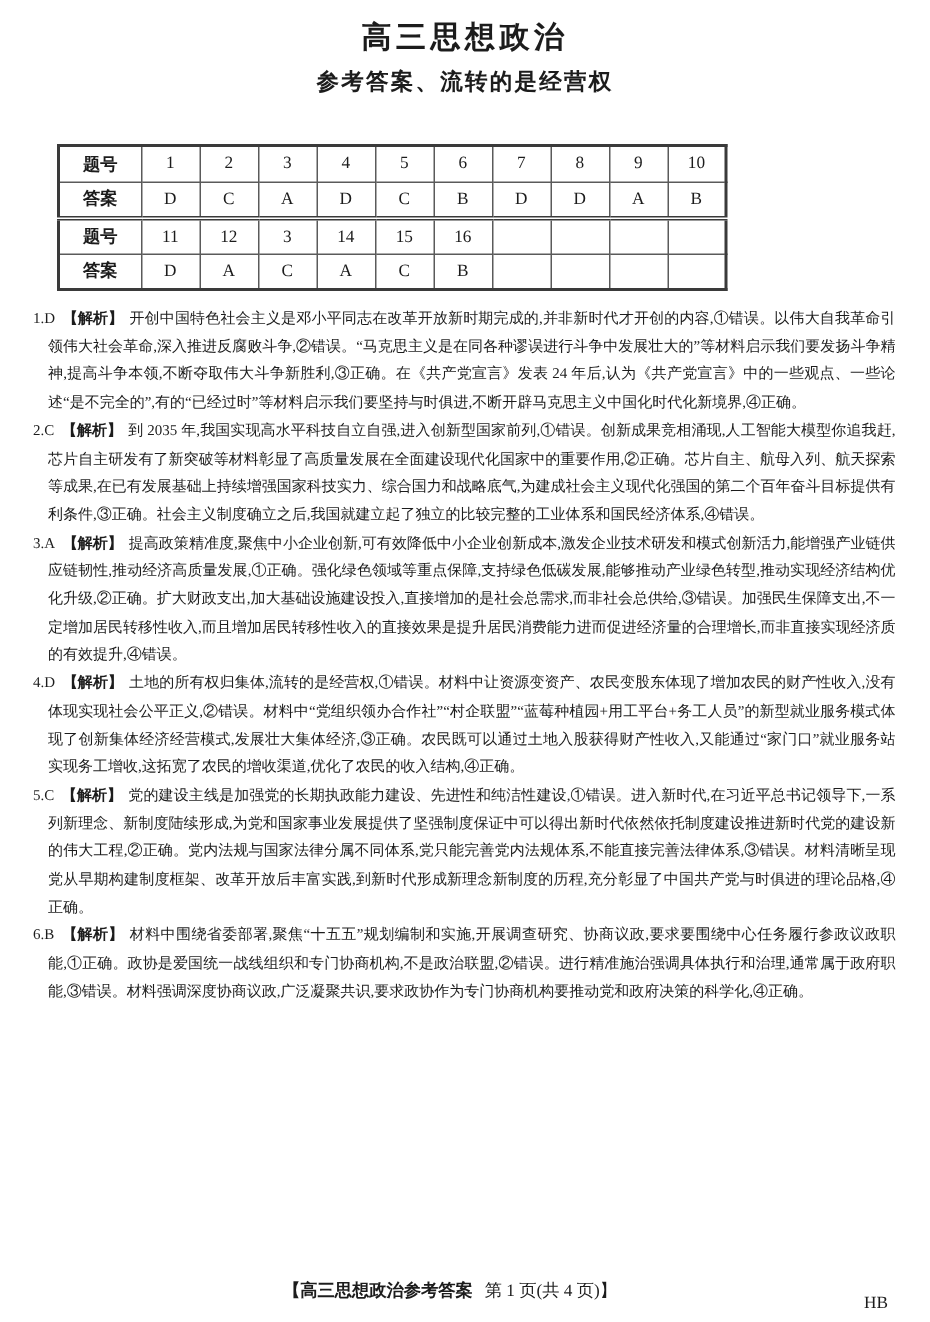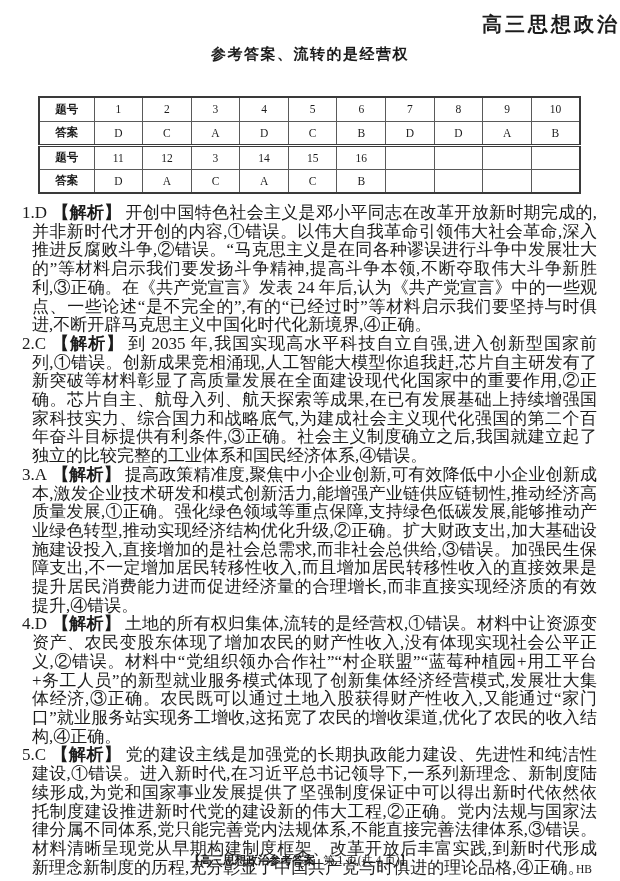--- a/index.html
+++ b/index.html
@@ -4,49 +4,49 @@
 <style>
   * { margin: 0; padding: 0; box-sizing: border-box; }
   html, body { background: #ffffff; }
   body {
     width: 620px; height: 881px;
     position: relative; overflow: hidden;
     font-family: "Liberation Serif", "DejaVu Serif", serif;
     color: #1c1c1c;
   }
   .page-title {
-    text-align: right; margin-top: 11px;
+    text-align: center; margin-top: 11px;
     font-family: "Liberation Sans", "DejaVu Sans", sans-serif;
     font-weight: 700; font-size: 20px; letter-spacing: 3px;
   }
   .page-subtitle {
     text-align: center; margin-top: 7px;
     font-family: "Liberation Sans", "DejaVu Sans", sans-serif;
     font-weight: 700; font-size: 15px; letter-spacing: 1.5px;
   }
   table.answer-table {
     border-collapse: collapse; table-layout: fixed;
-    margin: 32px 0 0 38px; width: 543px;
+    margin: 32px 0 0 38px; width: 447px;
     border: 2px solid #3a3a3a;
   }
   table.answer-table th, table.answer-table td {
     border: 1px solid #5a5a5a;
     height: 24px; text-align: center; vertical-align: middle;
     font-size: 11.5px; font-weight: 400;
     overflow: hidden; white-space: nowrap;
   }
   table.answer-table th {
     width: 55px;
     font-family: "Liberation Sans", "DejaVu Sans", sans-serif;
     font-weight: 700;
   }
   tr.section-sep th, tr.section-sep td { border-top: 3px double #3a3a3a; }
   .content { margin: 10px 23px 0 22px; }
   .exp {
-    font-size: 17px; line-height: 18.7px;
+    font-size: 10px; line-height: 18.7px;
     text-align: justify; text-justify: inter-ideograph;
     padding-left: 10px; text-indent: -10px;
   }
   .exp-num { margin-right: 5px; }
   .exp-label {
     font-family: "Liberation Sans", "DejaVu Sans", sans-serif;
     font-weight: 700; margin-right: 4px;
   }
   .footer {
     position: absolute; bottom: 13px; left: 0; width: 600px;
@@ -130,18 +130,21 @@
   </p>
   <p class="exp">
     <span class="exp-num">3.A</span><span class="exp-label">【解析】</span><span class="exp-text">提高政策精准度,聚焦中小企业创新,可有效降低中小企业创新成本,激发企业技术研发和模式创新活力,能增强产业链供应链韧性,推动经济高质量发展,①正确。强化绿色领域等重点保障,支持绿色低碳发展,能够推动产业绿色转型,推动实现经济结构优化升级,②正确。扩大财政支出,加大基础设施建设投入,直接增加的是社会总需求,而非社会总供给,③错误。加强民生保障支出,不一定增加居民转移性收入,而且增加居民转移性收入的直接效果是提升居民消费能力进而促进经济量的合理增长,而非直接实现经济质的有效提升,④错误。</span>
   </p>
   <p class="exp">
     <span class="exp-num">4.D</span><span class="exp-label">【解析】</span><span class="exp-text">土地的所有权归集体,流转的是经营权,①错误。材料中让资源变资产、农民变股东体现了增加农民的财产性收入,没有体现实现社会公平正义,②错误。材料中“党组织领办合作社”“村企联盟”“蓝莓种植园+用工平台+务工人员”的新型就业服务模式体现了创新集体经济经营模式,发展壮大集体经济,③正确。农民既可以通过土地入股获得财产性收入,又能通过“家门口”就业服务站实现务工增收,这拓宽了农民的增收渠道,优化了农民的收入结构,④正确。</span>
   </p>
   <p class="exp">
     <span class="exp-num">5.C</span><span class="exp-label">【解析】</span><span class="exp-text">党的建设主线是加强党的长期执政能力建设、先进性和纯洁性建设,①错误。进入新时代,在习近平总书记领导下,一系列新理念、新制度陆续形成,为党和国家事业发展提供了坚强制度保证中可以得出新时代依然依托制度建设推进新时代党的建设新的伟大工程,②正确。党内法规与国家法律分属不同体系,党只能完善党内法规体系,不能直接完善法律体系,③错误。材料清晰呈现党从早期构建制度框架、改革开放后丰富实践,到新时代形成新理念新制度的历程,充分彰显了中国共产党与时俱进的理论品格,④正确。</span>
   </p>
+  <p class="exp">
+    <span class="exp-num">6.B</span><span class="exp-label">【解析】</span><span class="exp-text">材料中围绕省委部署,聚焦“十五五”规划编制和实施,开展调查研究、协商议政,要求要围绕中心任务履行参政议政职能,①正确。政协是爱国统一战线组织和专门协商机构,不是政治联盟,②错误。进行精准施治强调具体执行和治理,通常属于政府职能,③错误。材料强调深度协商议政,广泛凝聚共识,要求政协作为专门协商机构要推动党和政府决策的科学化,④正确。</span>
+  </p>
 </div>
 
 <div class="footer">
   <span class="footer-bold">【高三思想政治参考答案</span><span class="footer-page">第 1 页(共 4 页)】</span>
 </div>
 <div class="footer-code">HB</div>
 
 </body></html>

